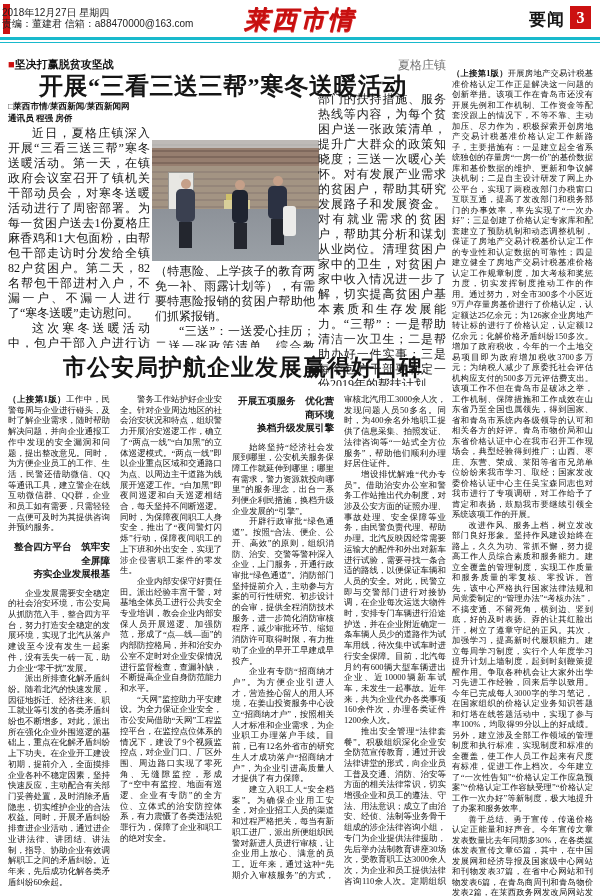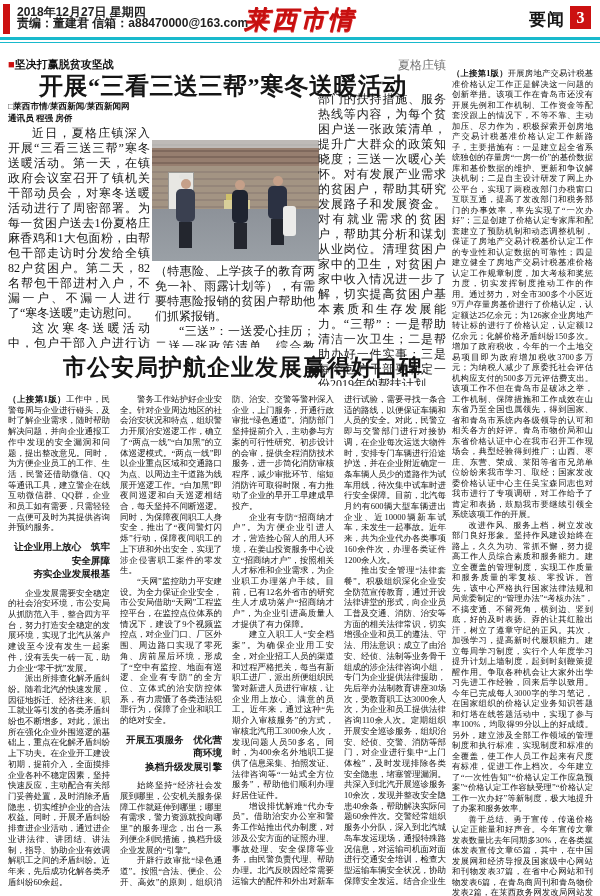--- a/index.html
+++ b/index.html
@@ -4,21 +4,21 @@
 <style>
   html,body{margin:0;padding:0;}
   body{
     width:600px;height:896px;background:#ffffff;color:#151515;
     font-family:"Liberation Serif","DejaVu Serif",serif;
     position:relative;overflow:hidden;
   }
   .abs{position:absolute;}
   
   .red-bar{left:3px;top:4px;width:7px;height:30px;background:#cc1111;}
-  .dateline{left:17px;top:7px;font-size:12px;font-weight:bold;line-height:11px;color:#222;
+  .dateline{left:2px;top:7px;font-size:10px;font-weight:normal;line-height:11px;color:#222;
     font-family:"Liberation Sans","DejaVu Sans",sans-serif;}
   .masthead{left:0;right:0;top:3px;text-align:center;font-size:25px;font-weight:bold;
     color:#c61010;letter-spacing:3px;font-style:italic;
     text-shadow:0.6px 0.6px 0 #d33;}
   .section-label{right:35px;top:8px;font-size:17px;font-weight:900;letter-spacing:1px;margin-left:16px;}
   .pagenum-box{right:9px;top:6px;width:21px;height:23px;background:#cc1111;color:#fff;
     font-size:16px;font-weight:bold;text-align:center;line-height:23px;}
   .rule-thick{left:0;right:0;top:37px;height:2.5px;background:#18b9cc;}
   .rule-thin{left:0;right:0;top:42px;height:1px;background:#18b9cc;}
   
@@ -138,27 +138,28 @@
   <p>此次活动围绕“两好、四保障”的标准不降、政策不变、措施不减、联系不断，坚持集中脱贫攻坚和长效机制健全相结合，坚持上下协调联动、多部门协调配合，坚持吃穿住用和居住环境同步优化统筹推进，带着感情去做，不搞形式主义，成效体现在“一本清”当中，确保年底前贫困人口生活和居住环境有持续、明显、实质改善。</p>
 </div>
 
 <div class="abs headline2">市公安局护航企业发展赢得好口碑</div>
 
 <div class="abs a2cols">
   <p class="noindent">
     <span class="lead-tag">（上接第1版）</span><span>工作中，民警每周与企业进行碰头，及时了解企业需求，随时帮助解决问题，并向企业通报工作中发现的安全漏洞和问题，提出整改意见。同时，为方便企业员工的工作、生活，民警还借助微信、QQ等通讯工具，建立警企在线互动微信群、QQ群，企业和员工如有需要，只需轻轻一点便可及时为其提供咨询并预约服务。</span>
   </p>
   <div class="subhead">
-    <div>让企业用上放心　筑牢安全屏障</div>
+    <div>整合四方平台　筑牢安全屏障</div>
     <div>夯实企业发展根基</div>
   </div>
   <p>企业发展需要安全稳定的社会治安环境，市公安局从抓防范入手，整合四方平台，努力打造安全稳定的发展环境，实现了北汽从落户建设至今没有发生一起案件，没有丢失一砖一瓦，助力企业“零干扰”发展。</p>
   <p>派出所排查化解矛盾纠纷。随着北汽的快速发展，因征地拆迁、经济往来、职工就业等引发的各类矛盾纠纷也不断增多。对此，派出所在强化企业外围巡逻的基础上，重点在化解矛盾纠纷上下功夫。在企业开工建设初期，提前介入，全面摸排企业各种不稳定因素，坚持快速反应，主动配合有关部门妥善处置，及时消除矛盾隐患，切实维护企业的合法权益。同时，开展矛盾纠纷排查进企业活动，通过进企业讲法律、讲团结、讲法制，指导、协助企业有效调解职工之间的矛盾纠纷。近年来，先后成功化解各类矛盾纠纷60余起。</p>
   <p>警务工作站护好企业安全。针对企业周边地区的社会治安状况和特点，组织警力开展治安巡逻工作，确立了“两点一线”“白加黑”的立体巡逻模式。“两点一线”即以企业重点区域和交通路口为点、以周边主干道路为线展开巡逻工作。“白加黑”即夜间巡逻和白天巡逻相结合，每天坚持不间断巡逻。同时，为保障夜间职工人身安全，推出了“夜间警灯闪烁”行动，保障夜间职工的上下班和外出安全，实现了涉企侵害职工案件的零发生。</p>
-  <p>“天网”监控助力平安建设。为全力保证企业安全，市公安局借助“天网”工程监控平台，在监控点位体系的情况下，建设了9个视频监控点，对企业门口、厂区外围、周边路口实现了零死角、房前屋后环境，形成了“空中有监控、地面有巡逻、企业有专防”的全方位、立体式的治安防控体系，有力震慑了各类违法犯罪行为，保障了企业和职工的绝对安全。</p>
+  <p>企业内部安保守好责任田。派出经验丰富干警，对基地全体员工进行公共安全专业培训，教会企业内部安保人员开展巡逻、加强防范，形成了“点—线—面”的内部防控格局，并和治安办公室不定时对企业安保情况进行监督检查，查漏补缺，不断提高企业自身防范能力和水平。</p>
+  <p>“天网”监控助力平安建设。为全力保证企业安全，市公安局借助“天网”工程监控平台，在监控点位体系的情况下，建设了9个视频监控点，对企业门口、厂区外围、周边路口实现了零死角、无缝隙监控，形成了“空中有监控、地面有巡逻、企业有专防”的全方位、立体式的治安防控体系，有力震慑了各类违法犯罪行为，保障了企业和职工的绝对安全。</p>
   <div class="subhead">
     <div>开展五项服务　优化营商环境</div>
     <div>换档升级发展引擎</div>
   </div>
   <p>始终坚持“经济社会发展到哪里，公安机关服务保障工作就延伸到哪里；哪里有需求，警力资源就投向哪里”的服务理念，出台一系列便企利民措施，换档升级企业发展的“引擎”。</p>
   <p>开辟行政审批“绿色通道”。按照“合法、便企、公开、高效”的原则，组织消防、治安、交警等警种深入企业，上门服务，开通行政审批“绿色通道”。消防部门坚持提前介入，主动参与方案的可行性研究、初步设计的会审，提供全程消防技术服务，进一步简化消防审核程序，减少审批环节、缩短消防许可取得时限，有力推动了企业的早开工早建成早投产。</p>
   <p>企业有专防“招商纳才户”。为方便企业引进人才，营造拴心留人的用人环境，在姜山投资服务中心设立“招商纳才户”，按照相关人才标准和企业需求，为企业职工办理落户手续。目前，已有12名外省市的研究生人才成功落户“招商纳才户”，为企业引进高质量人才提供了有力保障。</p>
   <p>建立入职工人“安全档案”。为确保企业用工安全，对企业招工人员的渠道和过程严格把关，每当有新职工进厂，派出所便组织民警对新进人员进行审核，让企业用上放心、满意的员工。近年来，通过这种“先期介入审核服务”的方式，审核北汽用工3000余人次，发现问题人员50多名。同时，为400余名外地职工提供了信息采集、拍照发证、法律咨询等“一站式全方位服务”，帮助他们顺利办理好居住证件。</p>
   <p>增设排忧解难“代办专员”。借助治安办公室和警务工作站推出代办制度，对涉及公安方面的证照办理、事故处理、安全保障等业务，由民警负责代理、帮助办理。北汽反映因经常需要运输大的配件和外出对新车进行试验，需要寻找一条合适的路线，以便保证车辆和人员的安全。对此，民警立即与交警部门进行对接协调，在企业每次运送大物件时，安排专门车辆进行沿途护送，并在企业附近确定一条车辆人员少的道路作为试车用线，待次集中试车时进行安全保障。目前，北汽每月约有600辆大型车辆进出企业、近10000辆新车试车，未发生一起事故。近年来，共为企业代办各类事项160余件次，办理各类证件1200余人次。</p>
   <p>推出安全管理“法律套餐”。积极组织深化企业安全防范宣传教育，通过开设法律讲堂的形式，向企业员工普及交通、消防、治安等方面的相关法律常识，切实增强企业和员工的遵法、守法、用法意识；成立了由治安、经侦、法制等业务骨干组成的涉企法律咨询小组，专门为企业提供法律援助，先后举办法制教育讲座30场次，受教育职工达3000余人次，为企业和员工提供法律咨询110余人次。定期组织开展安全巡诊服务，组织治安、经侦、交警、消防等部门，对企业进行集中“上门体检”，及时发现排除各类安全隐患，堵塞管理漏洞。共深入到北汽开展巡诊服务10余次，发现并整改安全隐患40余条，帮助解决实际问题60余件次。交警经常组织服务小分队，深入到北汽城岛车发运现场，通报特殊路况信息，对运输司机面对面进行交通安全培训，检查大型运输车辆安全状况，协助保障安全发运。结合企业生产特点，定期开展消防、突发事件、机械伤害等应急预案实战演练，进一步增强企业员工安全意识，熟悉紧急情况处理流程，提高应对各种突发事件的能力。目前，共组织开展各类应急演练11场，参加人员达1500余人次。</p>

